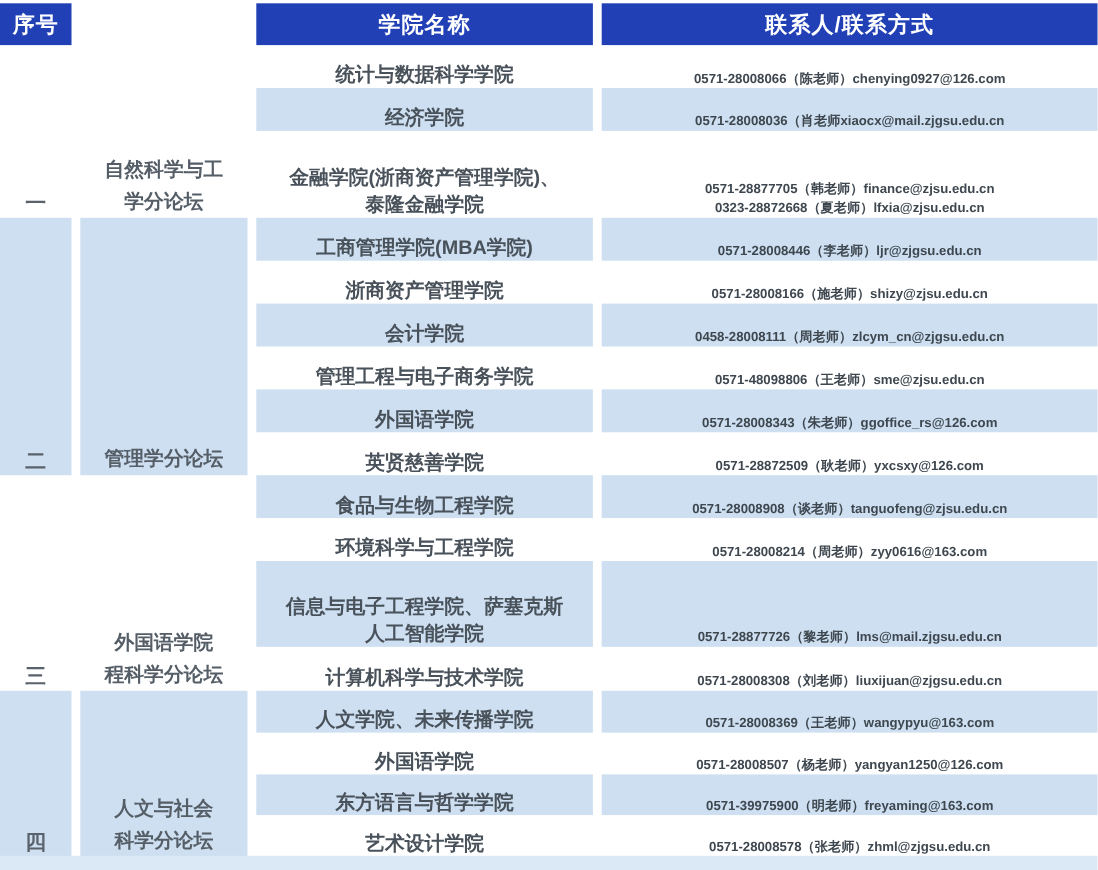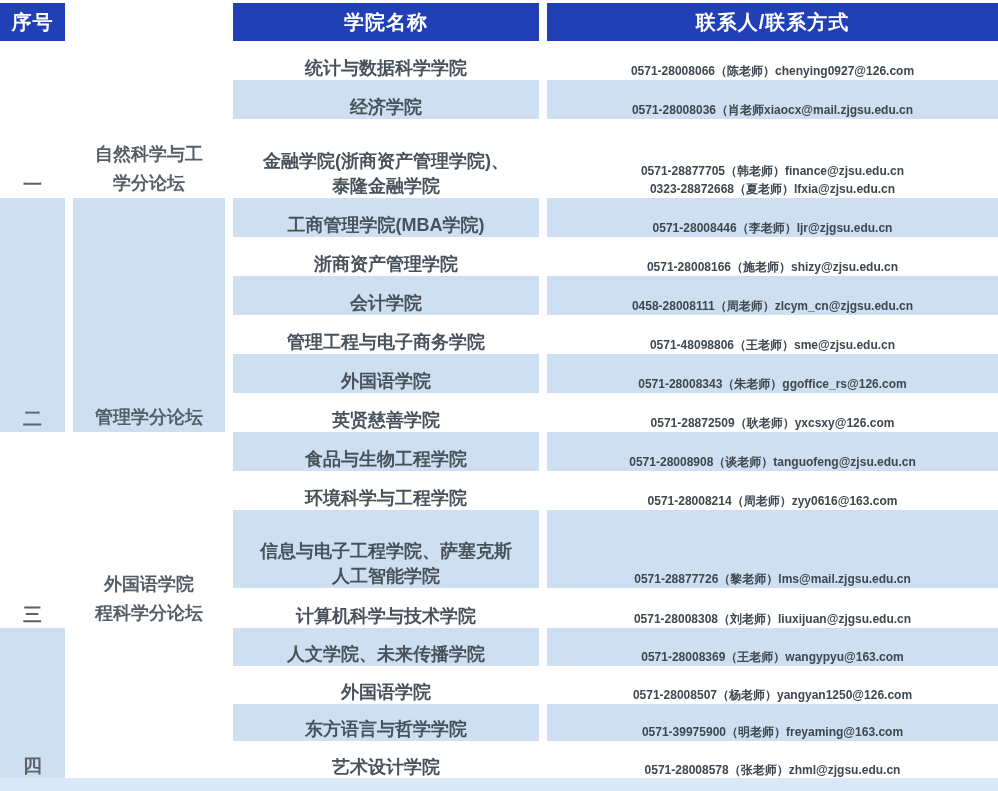--- a/index.html
+++ b/index.html
@@ -160,20 +160,24 @@
     </div>
 
     <div class="cell college" style="grid-column:5;grid-row:13">
       <span>计算机科学与技术学院</span>
     </div>
     <div class="cell contact" style="grid-column:7;grid-row:13">
       <span>0571-28008308（刘老师）liuxijuan@zjgsu.edu.cn</span>
     </div>
 
     <div class="cell num stripe" style="grid-column:1;grid-row:14/18">四</div>
+    <div class="cell forum stripe" style="grid-column:3;grid-row:14/18">
+      <span>人文与社会</span>
+      <span>科学分论坛</span>
+    </div>
 
     <div class="cell college stripe" style="grid-column:5;grid-row:14">
       <span>人文学院、未来传播学院</span>
     </div>
     <div class="cell contact stripe" style="grid-column:7;grid-row:14">
       <span>0571-28008369（王老师）wangypyu@163.com</span>
     </div>
 
     <div class="cell college" style="grid-column:5;grid-row:15">
       <span>外国语学院</span>

